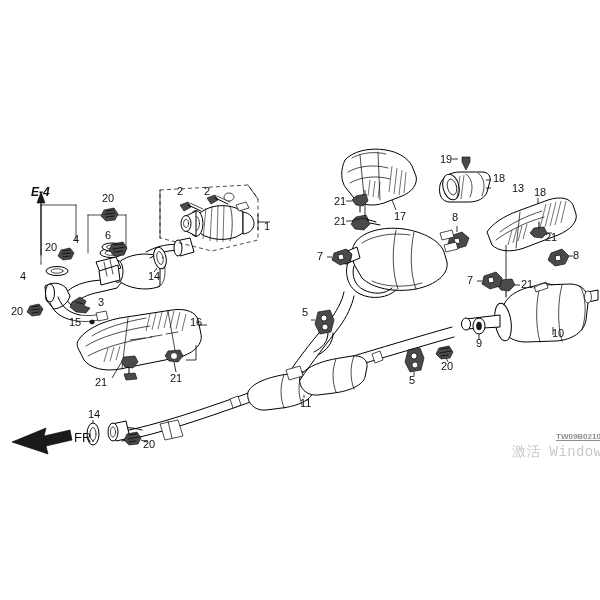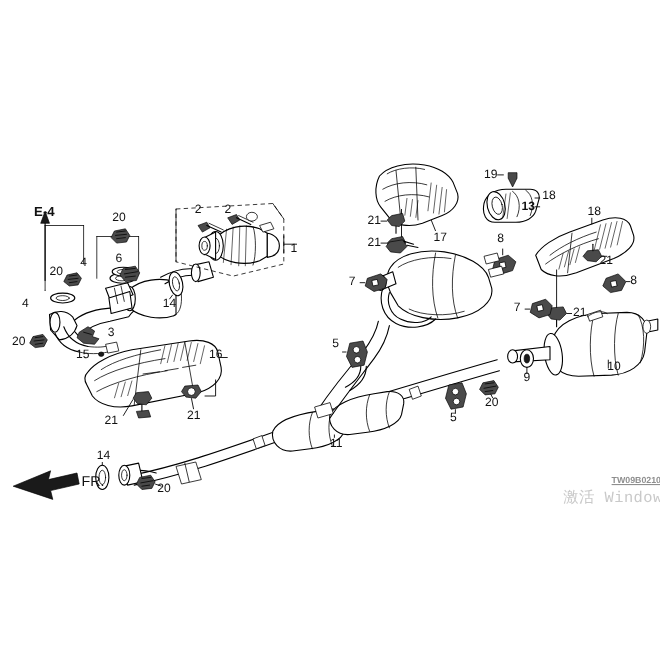--- a/index.html
+++ b/index.html
@@ -30,20 +30,21 @@
     font-family: "Liberation Sans", sans-serif;
     font-size: 11px;
     color: #111111;
     white-space: nowrap;
     line-height: 1;
     user-select: none;
   }
   .lbl.bold {
     font-weight: bold;
     font-size: 12px;
+    font-style: italic;
   }
   .watermark {
     position: absolute;
     font-family: Liberation Mono, monospace;
     font-size: 14px;
     color: #c9c9c9;
     white-space: nowrap;
     letter-spacing: 0.4px;
   }
   .partcode {
@@ -533,21 +534,21 @@
   <div class="lbl" style="left:409px; top:375px;">5</div>
   <div class="lbl" style="left:105px; top:230px;">6</div>
   <div class="lbl" style="left:317px; top:251px;">7</div>
   <div class="lbl" style="left:467px; top:275px;">7</div>
   <div class="lbl" style="left:452px; top:212px;">8</div>
   <div class="lbl" style="left:573px; top:250px;">8</div>
   <div class="lbl" style="left:476px; top:338px;">9</div>
   <div class="lbl" style="left:552px; top:328px;">10</div>
   <div class="lbl" style="left:300px; top:398px;">11</div>
   <div class="lbl" style="left:493px; top:173px;">18</div>
-  <div class="lbl" style="left:474px; top:183px;font-weight:bold;">13</div>
+  <div class="lbl" style="left:512px; top:183px;">13</div>
   <div class="lbl" style="left:148px; top:271px;">14</div>
   <div class="lbl" style="left:88px; top:409px;">14</div>
   <div class="lbl" style="left:69px; top:317px;">15</div>
   <div class="lbl" style="left:190px; top:317px;">16</div>
   <div class="lbl" style="left:394px; top:211px;">17</div>
   <div class="lbl" style="left:534px; top:187px;">18</div>
   <div class="lbl" style="left:440px; top:154px;">19</div>
   <div class="lbl" style="left:102px; top:193px;">20</div>
   <div class="lbl" style="left:45px; top:242px;">20</div>
   <div class="lbl" style="left:11px; top:306px;">20</div>

